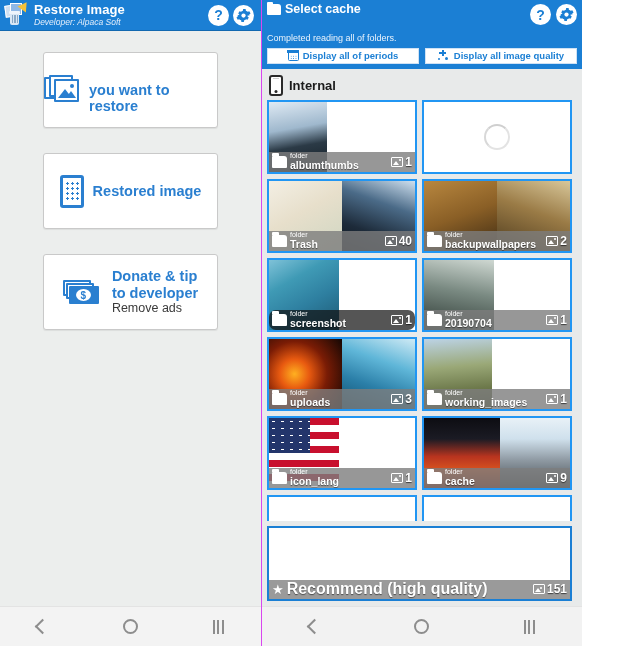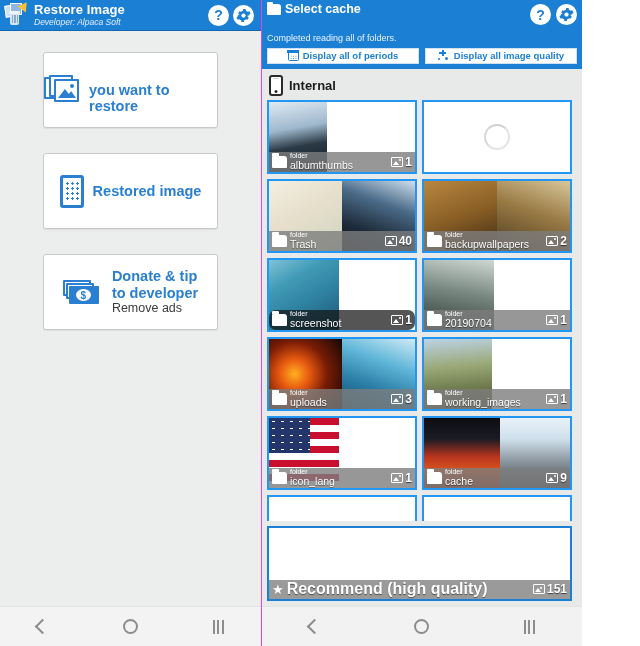--- a/index.html
+++ b/index.html
@@ -121,21 +121,21 @@
   .fcard .bar {
     position: absolute; left: 0; right: 0; bottom: 0; height: 20px;
     display: flex; align-items: center; padding: 0 3px;
   }
   .fcard .bar.gray { background: rgba(125,125,125,.80); }
   .fcard .bar.dark { background: rgba(20,20,20,.72); border-radius: 7px; }
   .bar-folder { width: 15px; height: 12px; background:#ffffff; border-radius:1px 3px 1px 1px; position:relative; flex:0 0 auto; margin-right:3px;}
   .bar-folder::before { content:""; position:absolute; left:0; top:-2.5px; width:7px; height:3px; background:#ffffff; border-radius:1px 1px 0 0;}
   .bar-names { line-height: 1; color: #ffffff; }
   .bar-kind { font-size: 7px; display:block; }
-  .bar-name { font-size: 10.5px; font-weight: normal; display:block; margin-top:1px; text-shadow: 0 1px 1px rgba(0,0,0,.5); }
+  .bar-name { font-size: 10.5px; font-weight: bold; display:block; margin-top:1px; text-shadow: 0 1px 1px rgba(0,0,0,.5); }
   .bar-count { margin-left: auto; display: flex; align-items: center; gap: 2px; color: #ffffff; font-size: 12px; font-weight: bold; text-shadow: 0 1px 1px rgba(0,0,0,.6); }
   .cnt-ico { width: 12px; height: 10px; border: 1.5px solid #ffffff; border-radius:1px; position: relative; flex:0 0 auto;}
   .cnt-ico::before { content:""; position:absolute; left:1px; bottom:1px; width:0;height:0;border-left:3.5px solid transparent;border-right:3.5px solid transparent;border-bottom:4px solid #ffffff;}
   .cnt-ico::after { content:""; position:absolute; right:1.5px; top:1.5px; width:2px;height:2px;border-radius:50%;background:#ffffff;}
 
   .spinner { position: absolute; left: 50%; top: 50%; transform: translate(-50%,-50%);
     width: 26px; height: 26px; border-radius: 50%;
     border: 2.5px solid #e3e3e3; border-top-color: #cfcfcf; border-left-color: #d8d8d8; }
 
   

